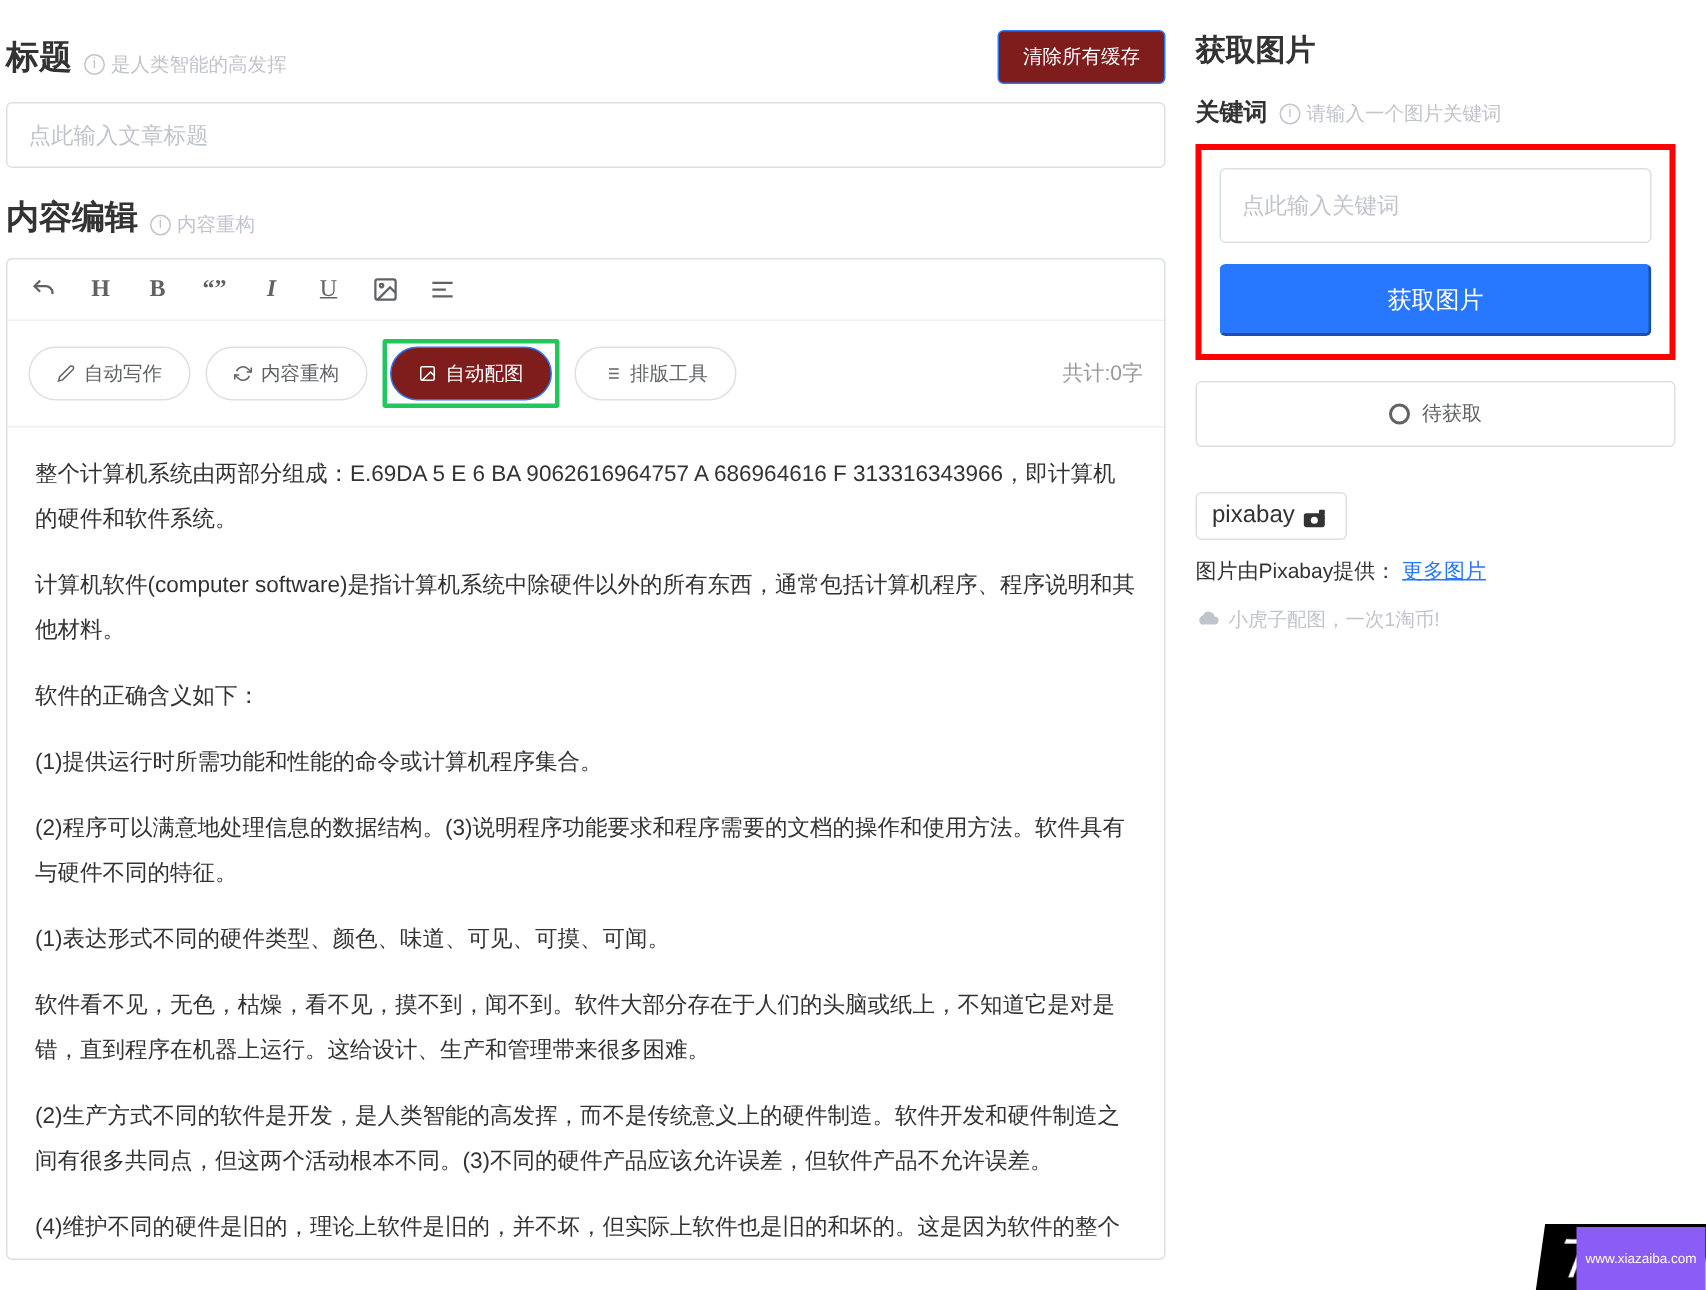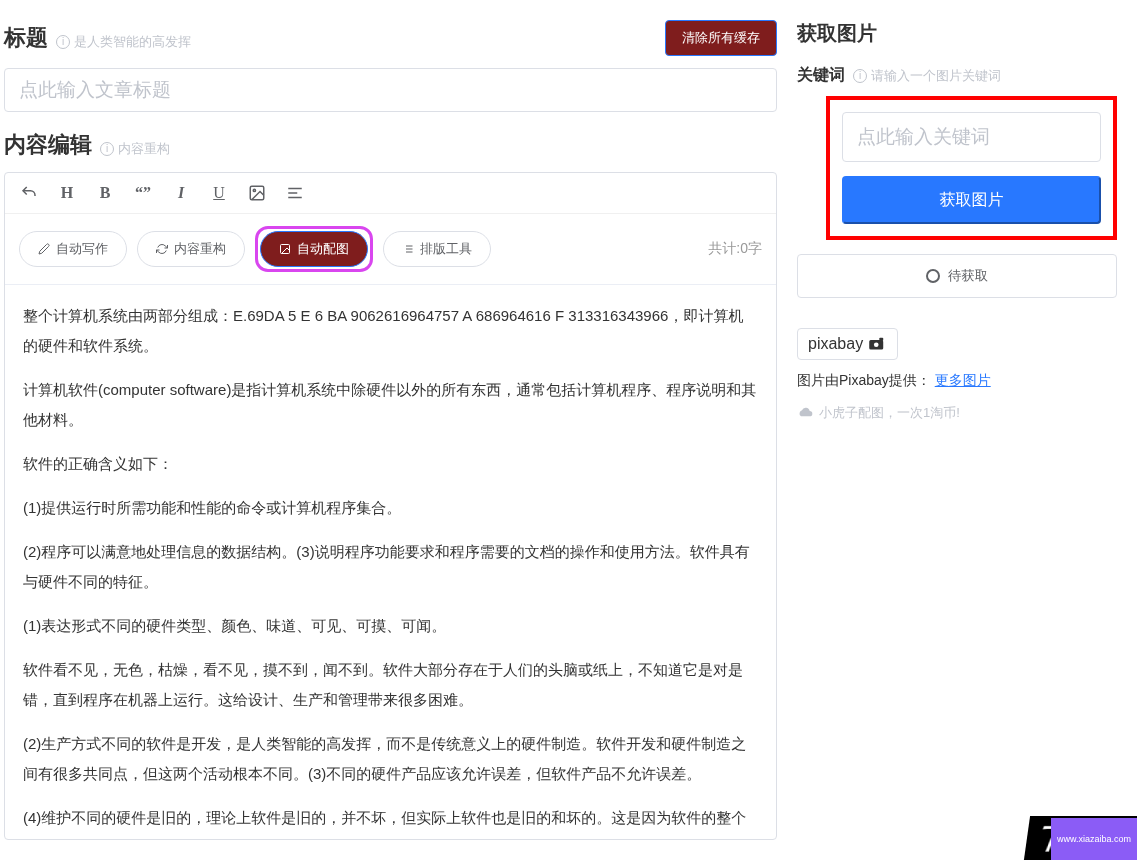--- a/index.html
+++ b/index.html
@@ -12,43 +12,43 @@
 .section-title-wrap { display: flex; align-items: baseline; gap: 8px; }
 .section-title { font-size: 22px; font-weight: 600; color: #333; }
 .hint { font-size: 13px; color: #c0c4cc; display: inline-flex; align-items: center; gap: 4px; }
 .hint-icon { display: inline-block; width: 14px; height: 14px; border: 1px solid #c0c4cc; border-radius: 50%; font-size: 10px; line-height: 12px; text-align: center; color: #c0c4cc; }
 
 .btn { display: inline-flex; align-items: center; gap: 6px; padding: 8px 16px; border-radius: 4px; border: 1px solid #dcdfe6; background: #fff; cursor: pointer; font-size: 13px; color: #606266; }
 .btn-primary { background: #7f1d1d; border-color: #2878ff; color: #fff; }
 .btn-primary-lg { background: #2878ff; border-color: #2878ff; color: #fff; width: 100%; height: 48px; justify-content: center; font-size: 16px; border-radius: 4px; }
 .btn-round { border-radius: 20px; padding: 8px 18px; }
 
-.text-input { width: 100%; height: 44px; border: 1px solid #dcdfe6; border-radius: 4px; padding: 0 14px; font-size: 19px; color: #ec4899; outline: none; }
+.text-input { width: 100%; height: 44px; border: 1px solid #dcdfe6; border-radius: 4px; padding: 0 14px; font-size: 15px; color: #ec4899; outline: none; }
 .text-input::placeholder { color: #c0c4cc; }
 
 .editor-box { border: 1px solid #dcdfe6; border-radius: 4px; flex: 1; display: flex; flex-direction: column; overflow: hidden; }
 .toolbar-row1 { display: flex; align-items: center; gap: 18px; padding: 10px 14px; border-bottom: 1px solid #f0f0f0; }
 .tb-icon { color: #606266; cursor: pointer; font-size: 16px; display: inline-flex; align-items: center; justify-content: center; width: 20px; height: 20px; }
 .toolbar-row2 { display: flex; align-items: center; gap: 10px; padding: 12px 14px; border-bottom: 1px solid #ebeef5; }
 .count-text { margin-left: auto; font-size: 14px; color: #999; }
-.highlight-box { border: 3px solid #d946ef; padding: 2px; border-radius: 13px; }
+.highlight-box { border: 3px solid #22c55e; padding: 2px; border-radius: 2px; }
 
 .editor-content { padding: 16px 18px; line-height: 2; font-size: 15px; color: #333; overflow-y: auto; flex: 1; }
 .editor-content p { margin-bottom: 14px; }
 
 .right-title { font-size: 20px; font-weight: 600; margin-bottom: 18px; }
 .keyword-label-row { display: flex; align-items: center; gap: 8px; margin-bottom: 10px; }
 .keyword-label { font-size: 16px; font-weight: 600; }
-.keyword-box { border: 4px solid #ff0000; padding: 12px; margin-bottom: 14px; margin-left: 29px; }
+.keyword-box { border: 4px solid #ff0000; padding: 12px; margin-bottom: 14px; }
 .keyword-box .text-input { height: 50px; margin-bottom: 14px; }
 
 .pending-btn { width: 100%; border: 1px solid #dcdfe6; background: #fff; padding: 12px; border-radius: 4px; display: flex; align-items: center; justify-content: center; gap: 8px; cursor: pointer; color: #606266; margin-bottom: 30px; }
 .circle-icon { width: 14px; height: 14px; border: 2px solid #606266; border-radius: 50%; display: inline-block; }
 
-.pixabay-badge { display: inline-flex; align-items: center; gap: 4px; border: 1px solid #dcdfe6; border-radius: 4px; padding: 6px 10px; font-family: Arial, sans-serif; font-weight: 500; color: #333; margin-bottom: 12px; }
+.pixabay-badge { display: inline-flex; align-items: flex-end; gap: 4px; border: 1px solid #dcdfe6; border-radius: 4px; padding: 6px 10px; font-family: Arial, sans-serif; font-weight: 500; color: #333; margin-bottom: 12px; }
 .camera-icon { font-size: 14px; }
 
 .credit-line { font-size: 14px; color: #333; margin-bottom: 14px; }
 .link { color: #2878ff; text-decoration: underline; cursor: pointer; }
 
 .footer-hint { font-size: 13px; color: #c0c4cc; display: flex; align-items: center; gap: 6px; }
 
 .watermark { position: fixed; right: 0; bottom: 0; background: #000; color: #fff; padding: 4px 10px 2px; font-weight: bold; font-style: italic; font-size: 28px; letter-spacing: 2px; transform: skewX(-8deg); }
 .watermark-sub { position: fixed; right: 0; bottom: 0; background: #8b5cf6; color: #fff; font-size: 9px; padding: 16px 6px; }
 

